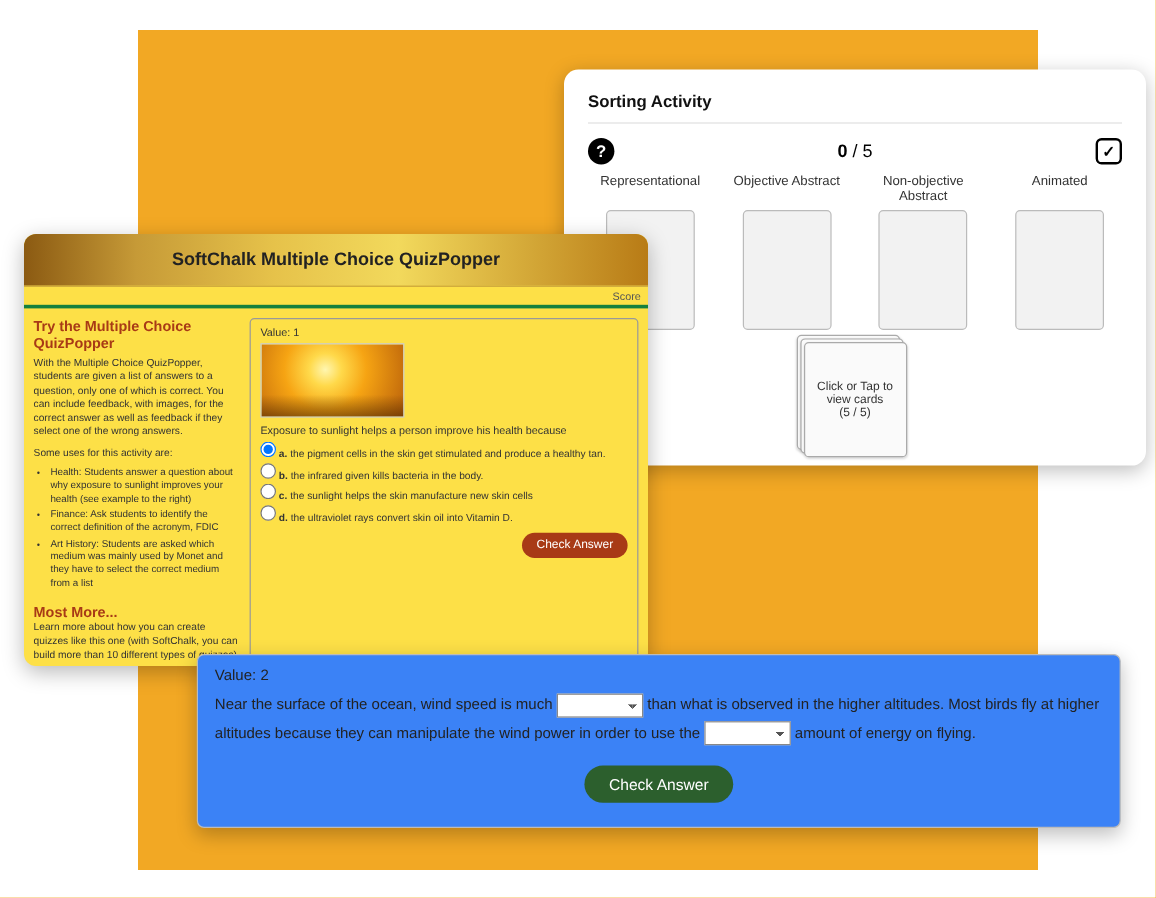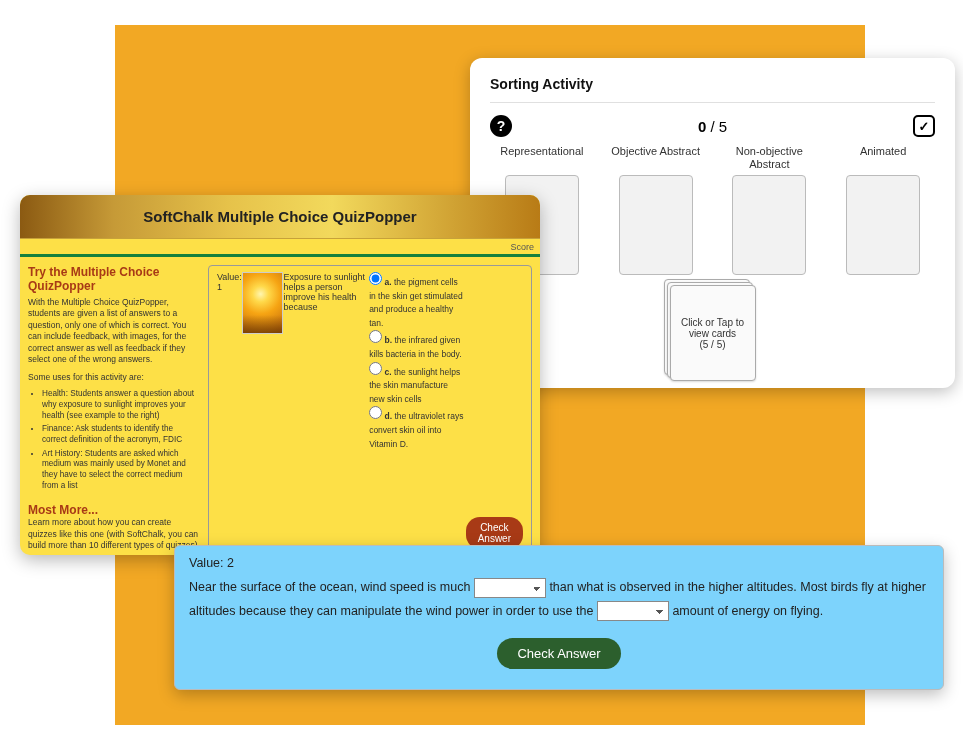--- a/index.html
+++ b/index.html
@@ -101,21 +101,21 @@
   .qp-body { display:flex; gap:8px; padding: 8px 8px 0 8px; }
   .qp-side { width: 172px; }
   .qp-htitle { color:#a83a16; font-weight:700; font-size:12px; margin-bottom:4px; }
   .qp-p { font-size: 8.5px; line-height:1.35; margin-bottom:6px; color:#333;}
   .qp-side ul { margin-left: 14px; font-size:8.2px; }
   .qp-side li { margin-bottom:3px; line-height:1.3;}
   .qp-learn { color:#a83a16; font-weight:700; font-size:12px; margin-top:12px; }
   .qp-quiz {
     flex:1; border:1px solid #999; border-radius:4px;
     padding: 6px 8px 8px 8px;
-    display:flex; 
+    display:flex; flex-direction:column;
   }
   .qp-val { font-size: 9px; margin-bottom:4px;}
   .qp-img {
     width: 120px; height: 62px; border:1px solid #ccc;
     background: radial-gradient(circle at 45% 35%, #fff6b0 0%, #ffd94a 18%, #f6a413 45%, #b85f0a 100%);
     margin-bottom:6px;
     position:relative;
   }
   .qp-img::after{
     content:""; position:absolute; left:0; right:0; bottom:0; height:18px;
@@ -127,25 +127,25 @@
   .qp-btn {
     align-self:flex-end; margin-top:6px;
     background:#a83a16; color:#fff; border:none;
     padding:5px 12px; font-size:10px; border-radius:14px;
     cursor:pointer;
   }
 
   
   .sc-panel {
     position: absolute;
-    left: 174px;
+    left: 164px;
     top: 545px;
     width: 770px;
     height: 145px;
-    background:#7dd3fc;
+    background:#3b82f6;
     border:1px solid #bbb;
     border-radius: 6px;
     box-shadow: 0 5px 16px rgba(0,0,0,.25);
     padding: 10px 14px 12px 14px;
     font-size: 12.5px;
     color:#222;
   }
   .sc-val { font-size: 12.5px; margin-bottom:6px;}
   .sc-text { line-height: 1.9; }
   .sc-sel {

